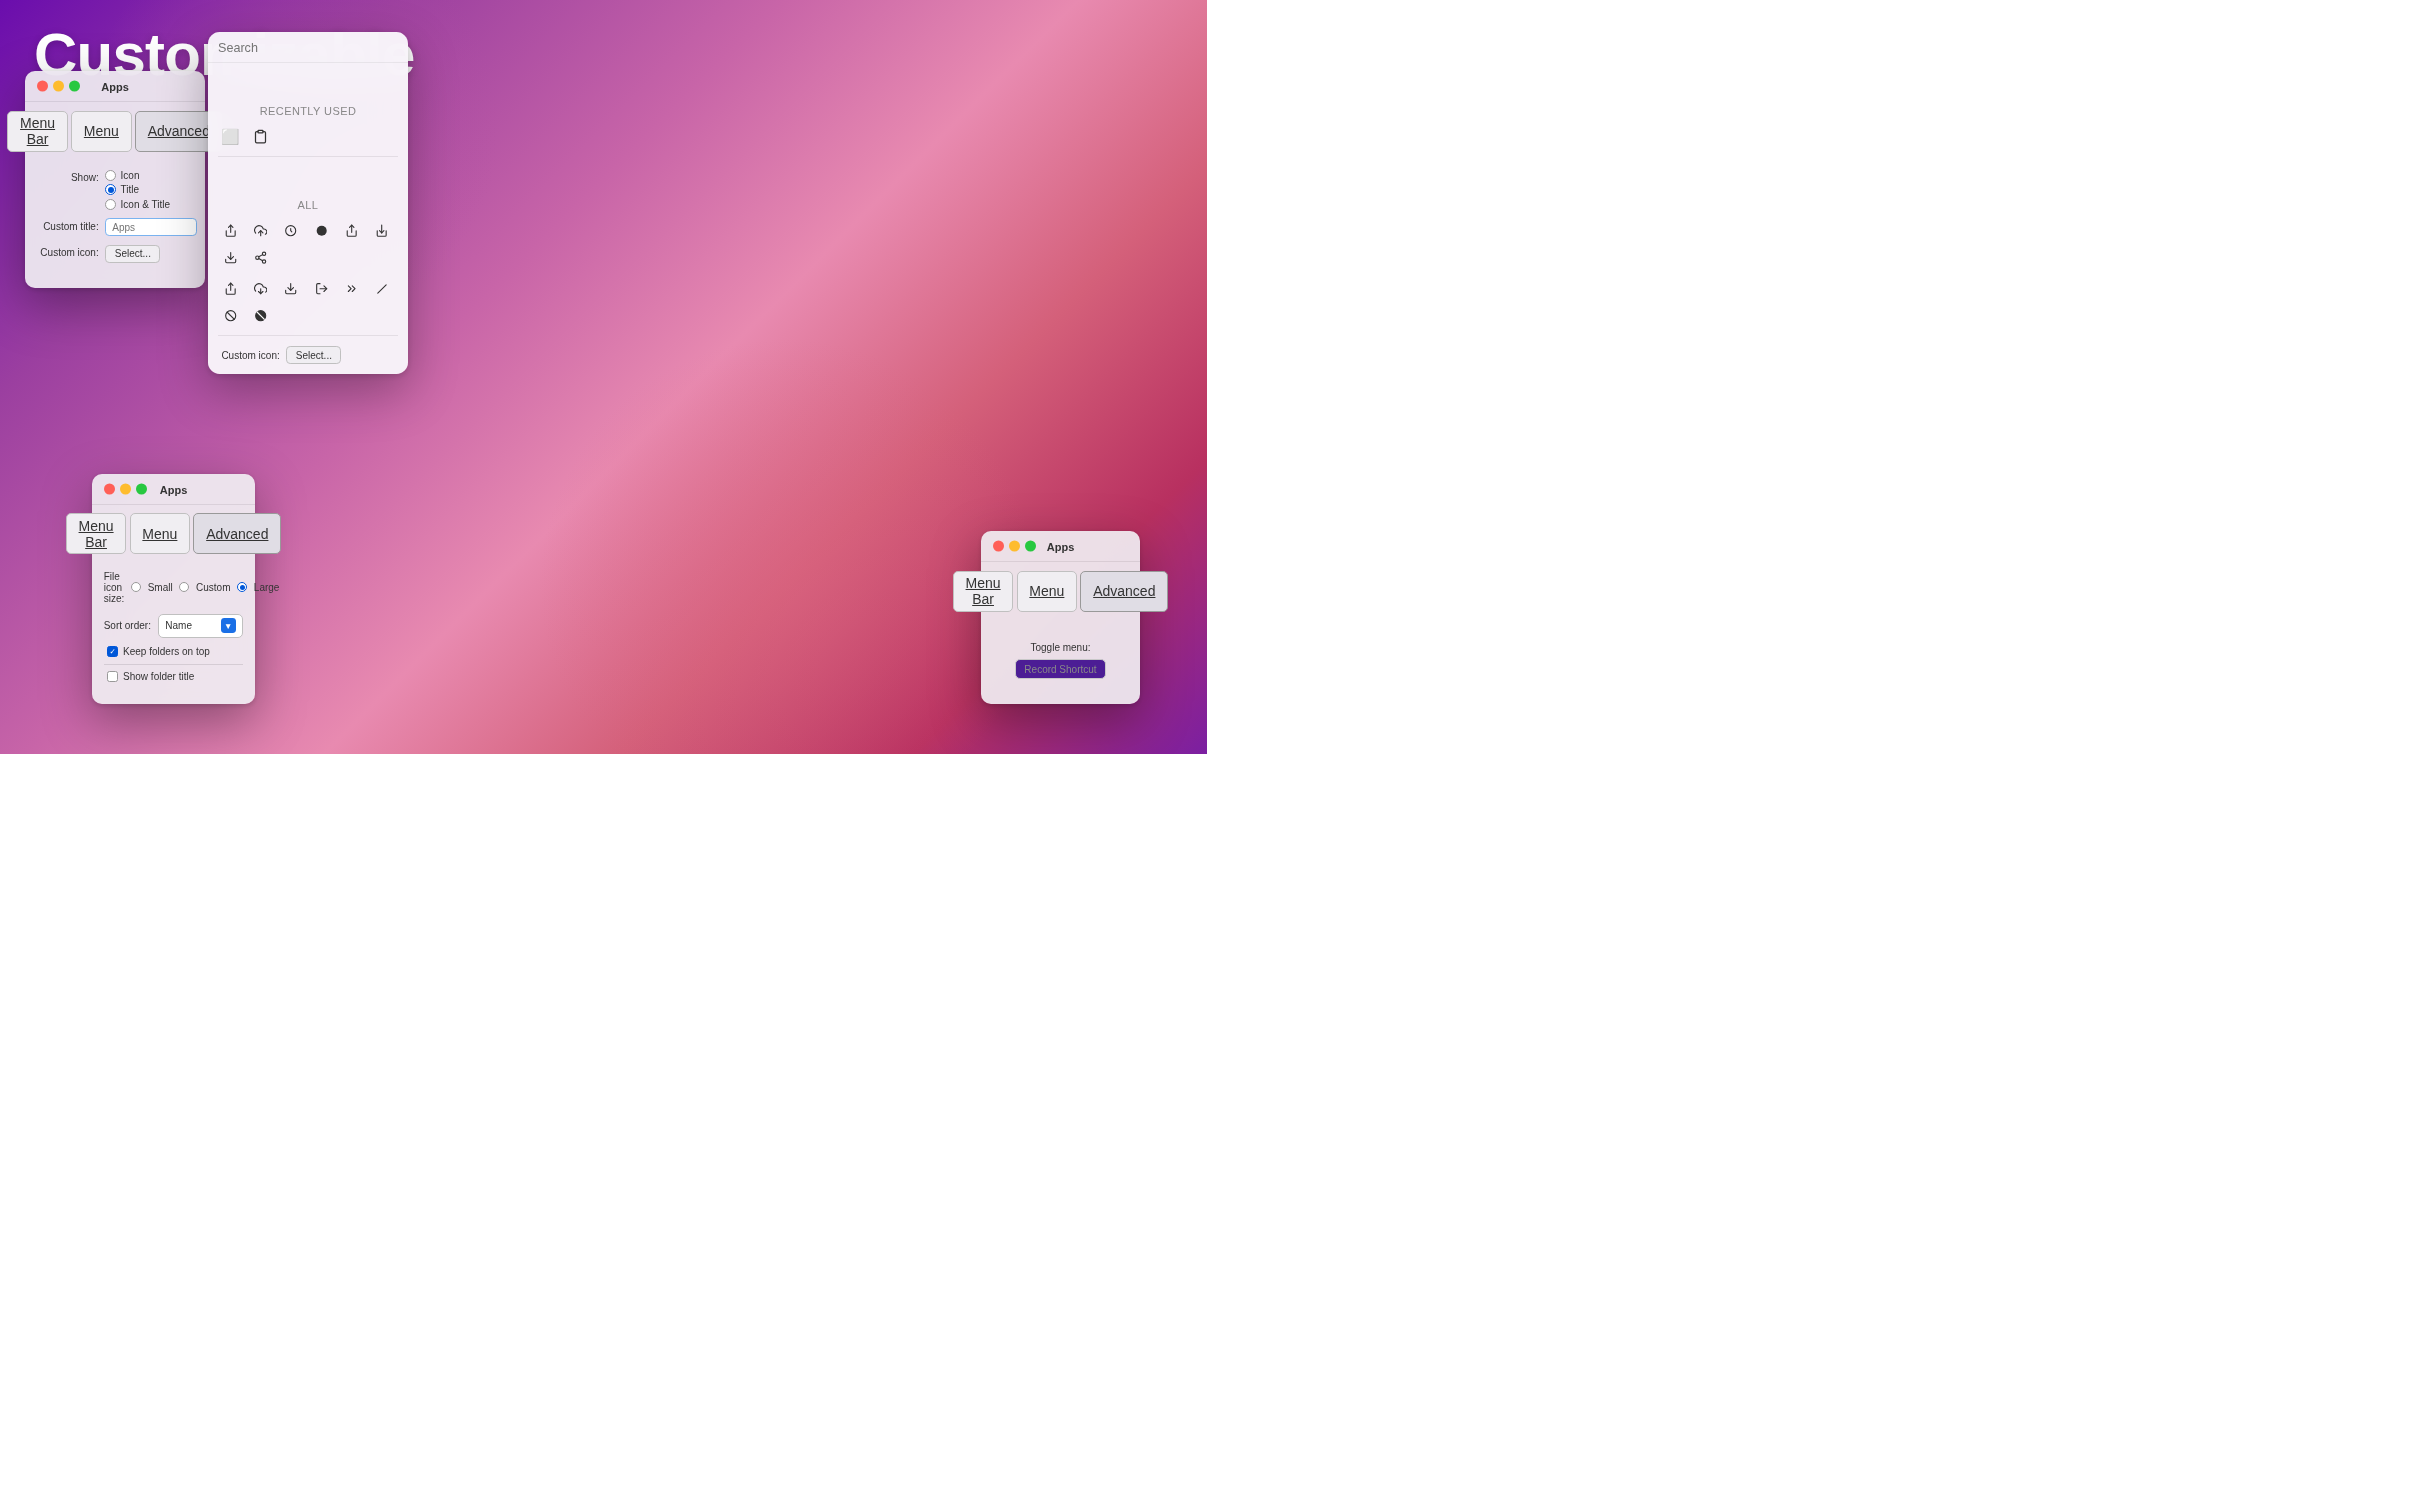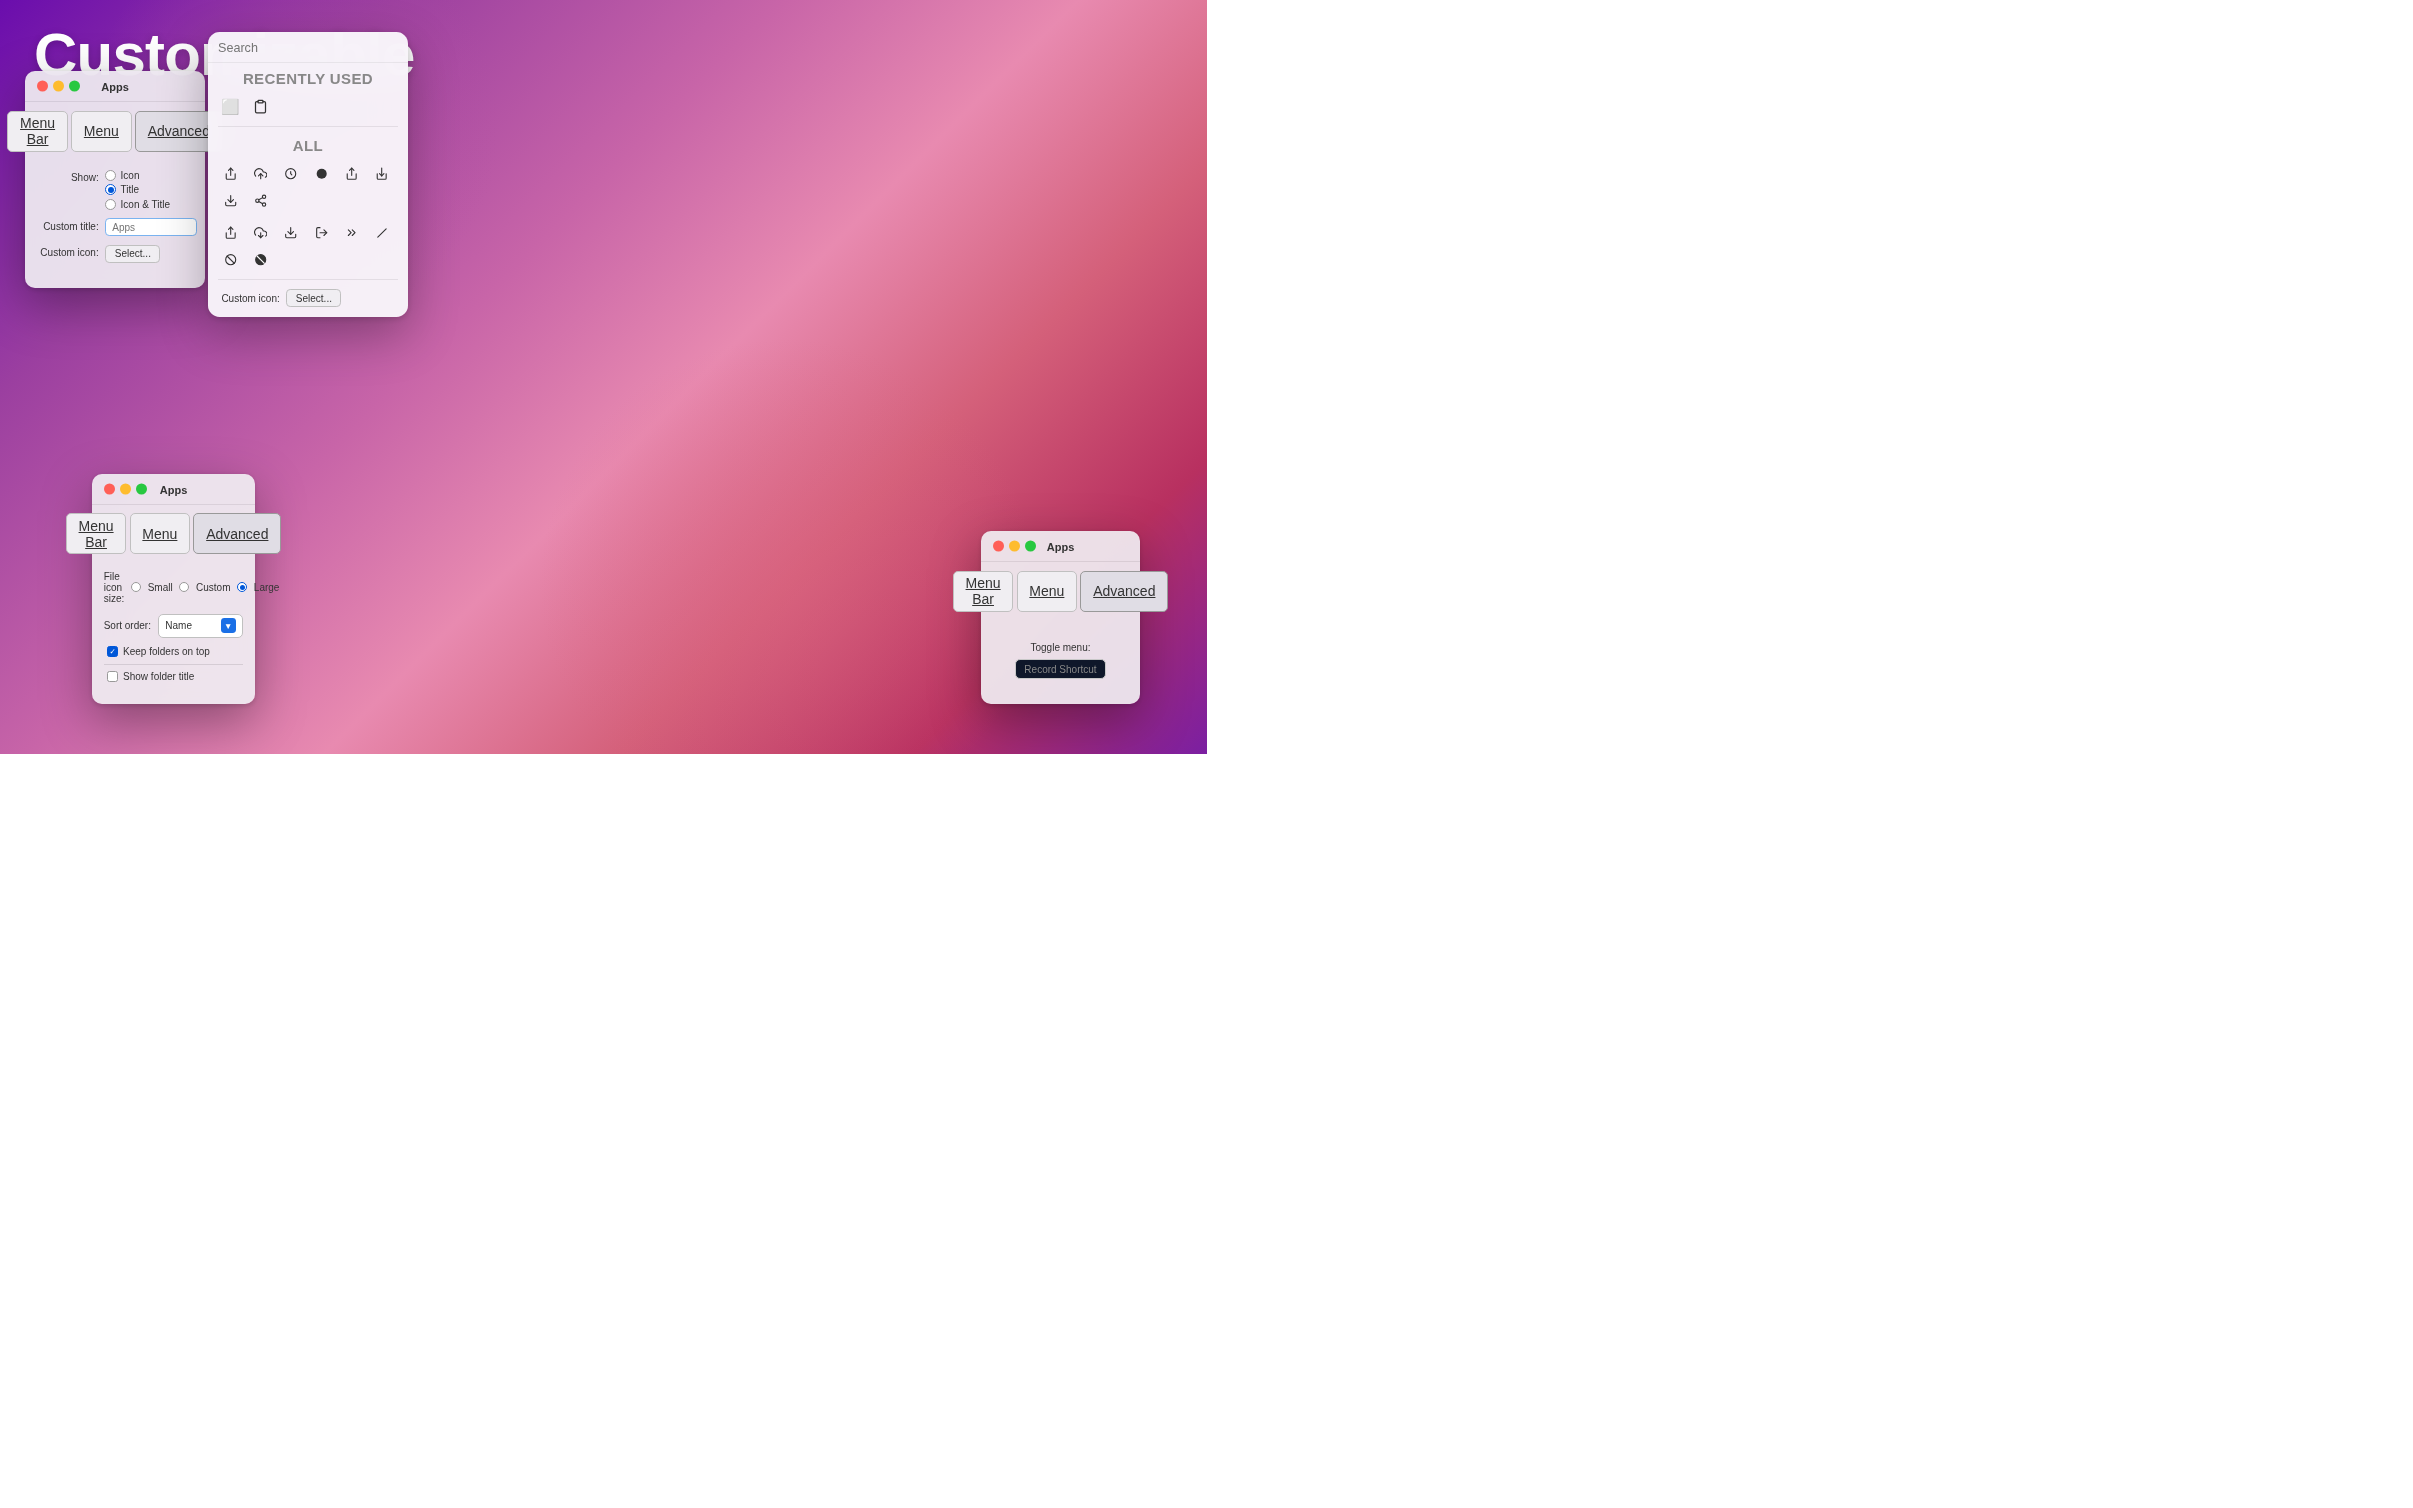--- a/index.html
+++ b/index.html
@@ -252,26 +252,27 @@
     .search-input-field {
       width: 100%;
       border: none;
       background: transparent;
       font-size: 12.6px;
       color: #999;
       outline: none;
     }
 
     .section-label {
-      font-size: 15px;
+      font-size: 11px;
       color: #888;
-      font-weight: 700;
+      font-weight: 400;
       letter-spacing: 0.4px;
       text-align: center;
       padding: 6.7px 0 4.2px;
+      margin-top: 35px;
     }
 
     .icon-grid {
       display: grid;
       grid-template-columns: repeat(6, 1fr);
       gap: 1.7px;
       padding: 3.4px 10px;
     }
 
     .icon-cell {
@@ -428,21 +429,21 @@
       gap: 6.7px;
       font-size: 10px;
       color: #333;
       margin-top: 13.4px;
       flex-direction: column;
     }
 
     .record-shortcut-btn {
       border: 0.8px solid #c8c8c8;
       border-radius: 5px;
-      background: #0f172a;
+      background: #4c1d95;
       padding: 3.4px 8.4px;
       font-size: 10px;
       color: #888;
       cursor: pointer;
     }
   </style>
 </head>
 <body>
 
 <div class="bg"></div>

